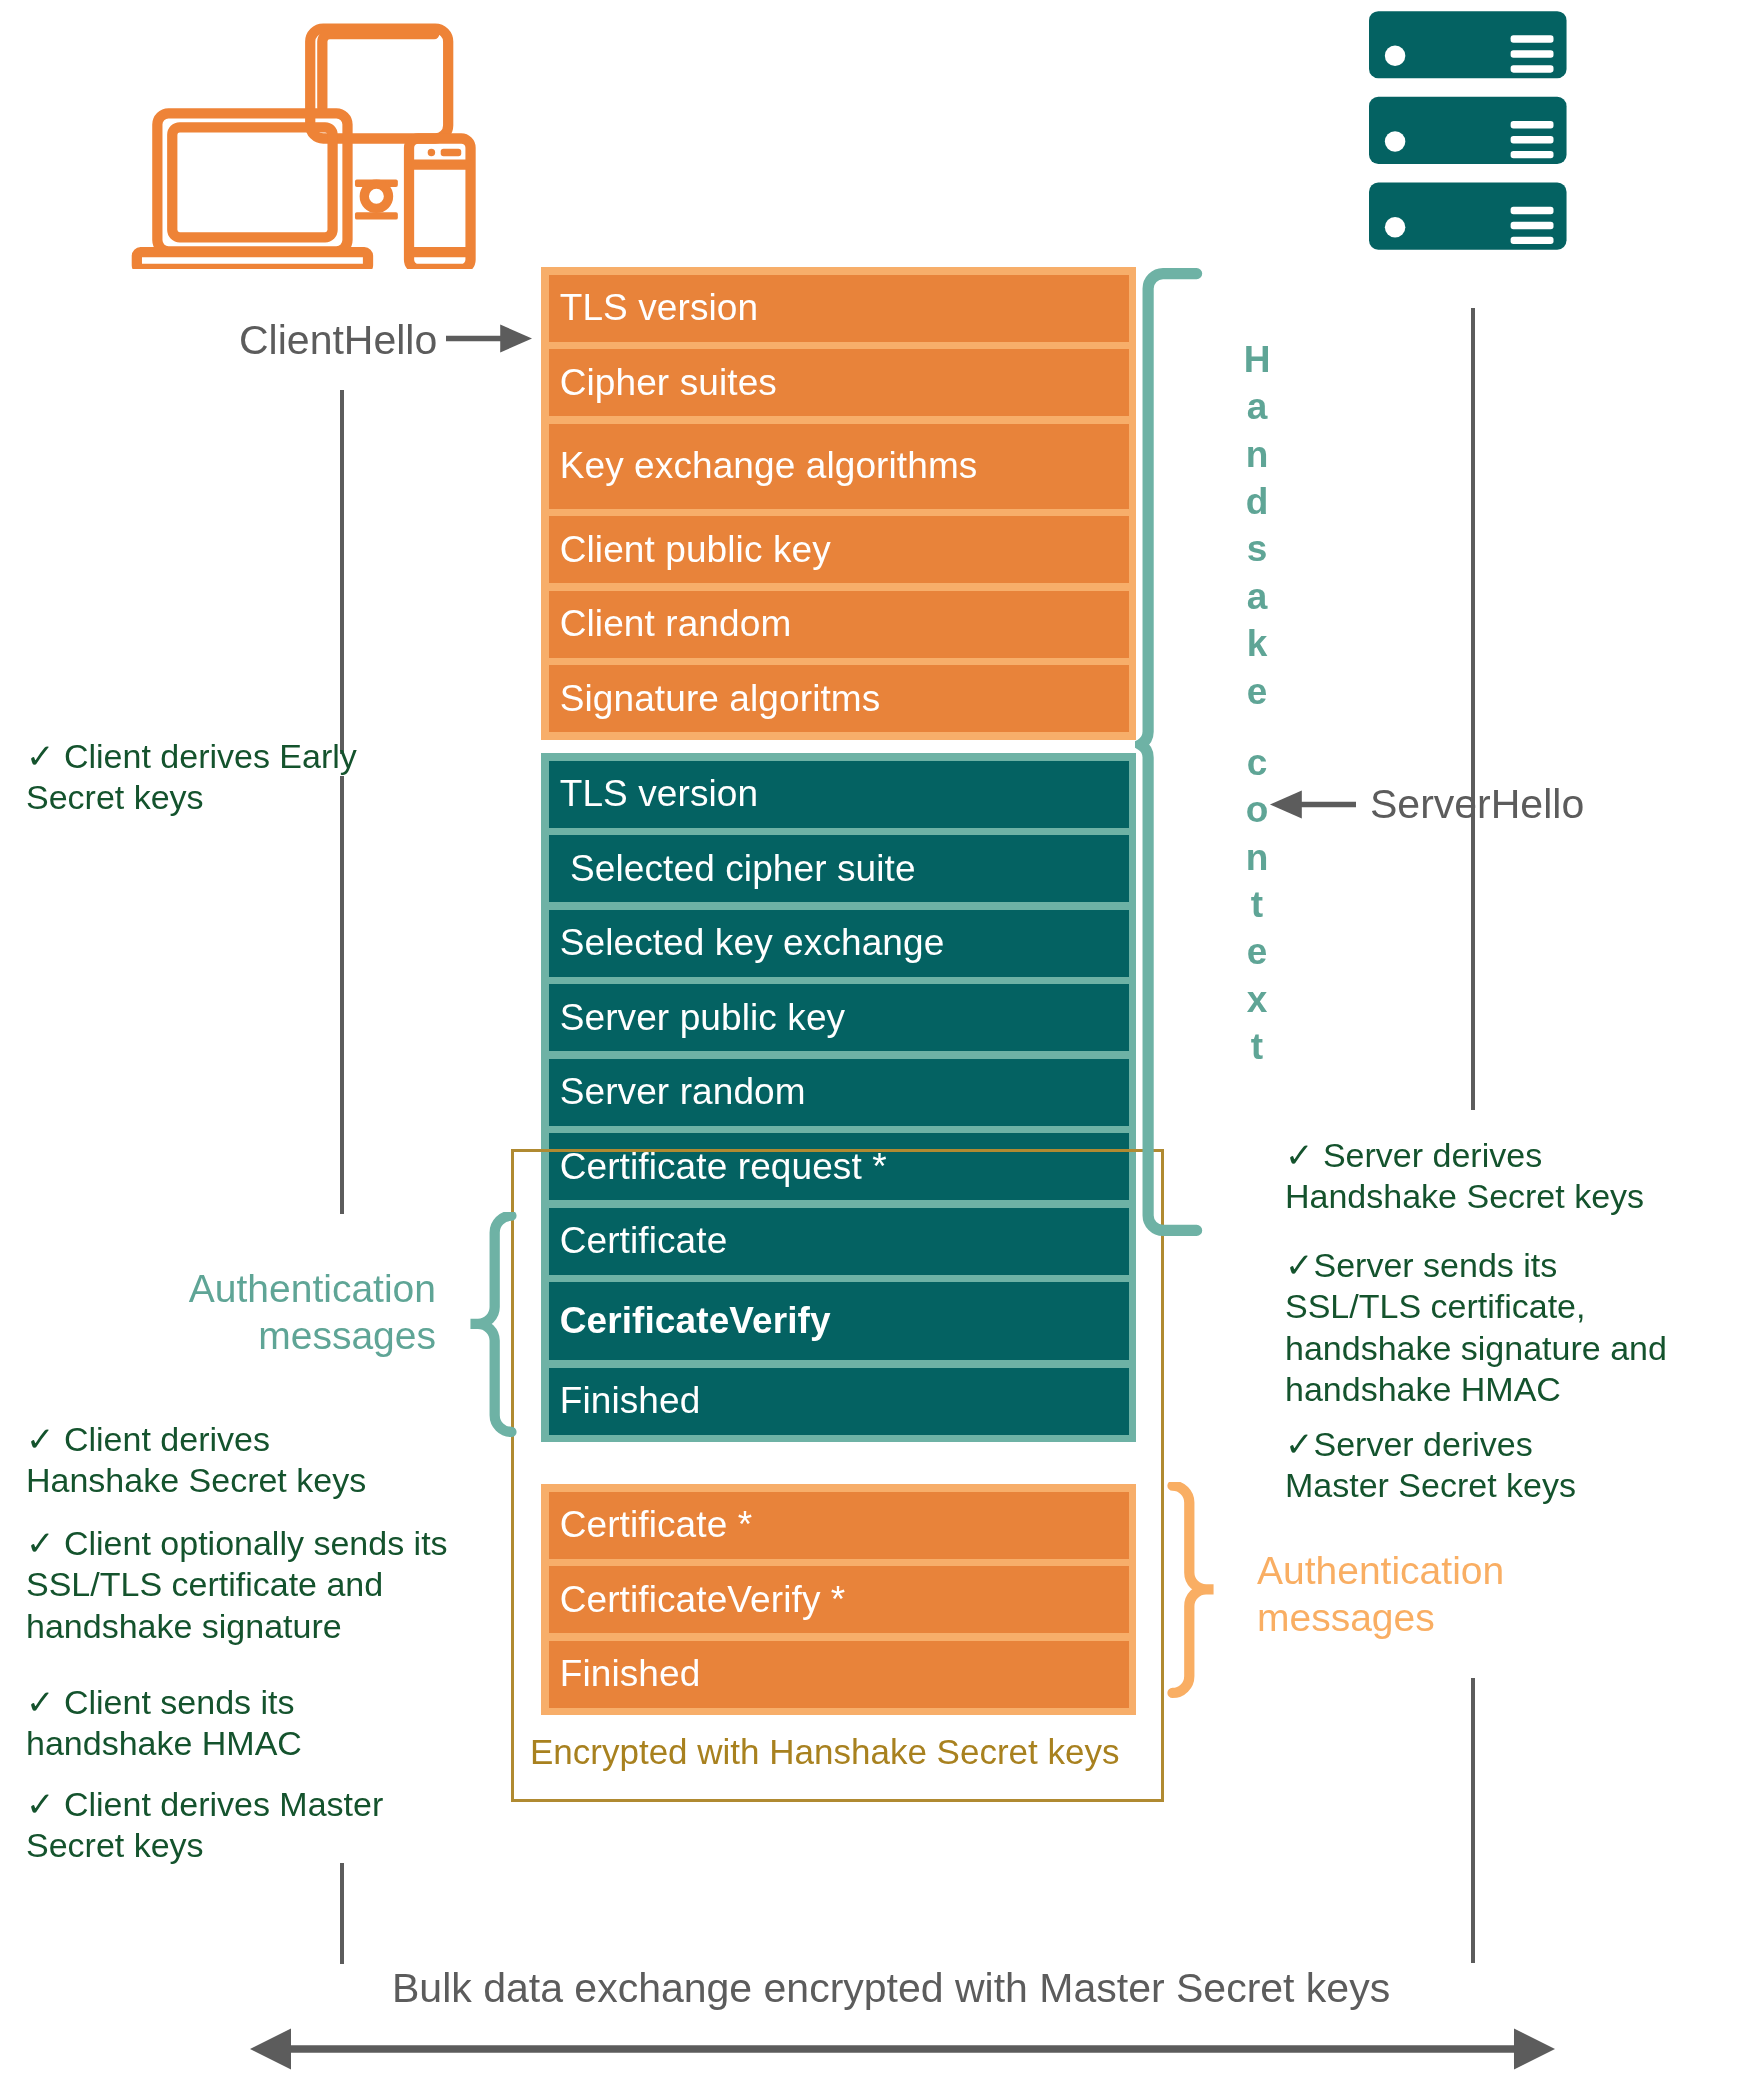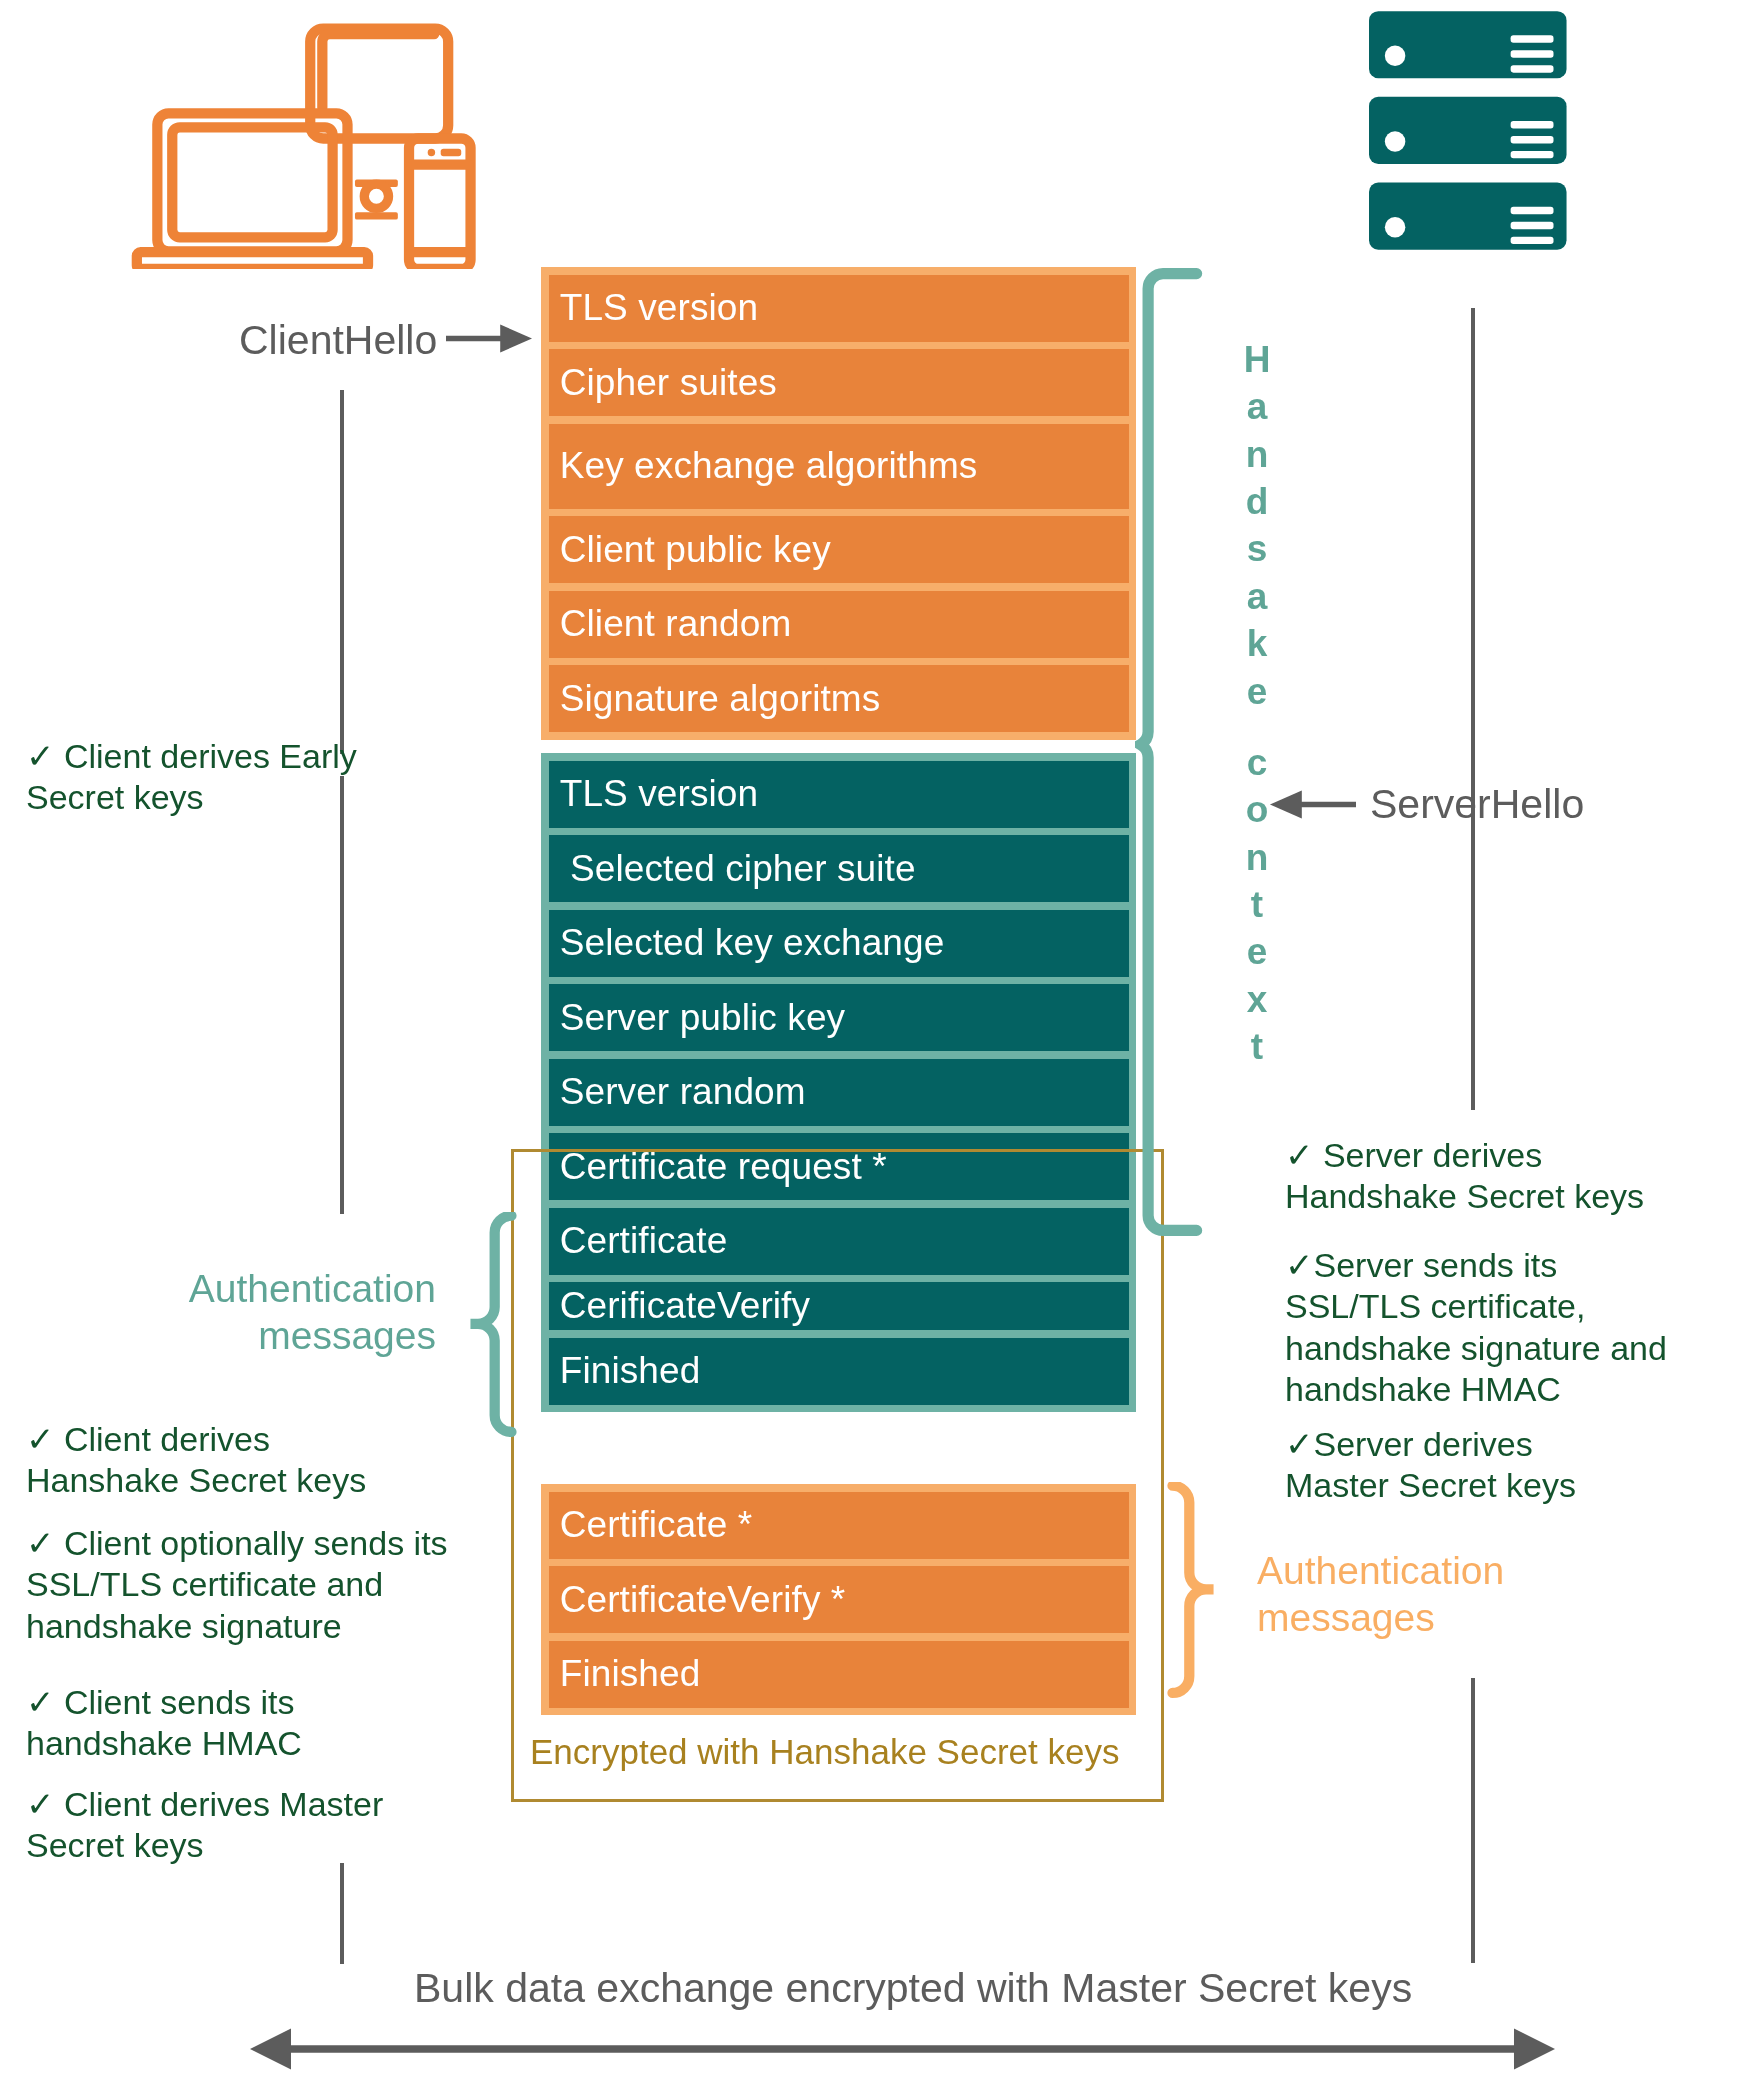--- a/index.html
+++ b/index.html
@@ -138,21 +138,21 @@
     </div>
 
   <div class="msgbox tealbox" id="serverHelloBox" style="left:541px;top:753px;width:595px;">
       <div class="row" style="height: 67px;">TLS version</div>
       <div class="row" style="height: 67px;"> Selected cipher suite</div>
       <div class="row" style="height: 67px;">Selected key exchange</div>
       <div class="row" style="height: 67px;">Server public key</div>
       <div class="row" style="height: 67px;">Server random</div>
       <div class="row" style="height: 67px;">Certificate request *</div>
       <div class="row" style="height: 67px;">Certificate</div>
-      <div class="row" style="height: 48px;">CerificateVerify</div>
+      <div class="row" style="height: 78px; font-weight: bold;">CerificateVerify</div>
       <div class="row" style="height: 67px;">Finished</div>
     </div>
 
   <div class="goldbox" style="left:511px;top:1149px;width:653px;height:653px;"></div>
   <div class="goldlabel" style="left:530px;top:1732px;">Encrypted with Hanshake Secret keys</div>
 
   <div class="msgbox orangebox" id="clientAuthBox" style="left:541px;top:1484px;width:595px;">
       <div class="row" style="height: 67px;">Certificate *</div>
       <div class="row" style="height: 67px;">CertificateVerify *</div>
       <div class="row" style="height: 67px;">Finished</div>
@@ -213,21 +213,21 @@
 
   <div class="note" style="left:1285px;top:1135px;width:438px;">✓ Server derives
 Handshake Secret keys</div>
   <div class="note" style="left:1285px;top:1245px;width:438px;">✓Server sends its
 SSL/TLS certificate,
 handshake signature and
 handshake HMAC</div>
   <div class="note" style="left:1285px;top:1424px;width:438px;">✓Server derives
 Master Secret keys</div>
 
-  <div class="bulktxt" style="left:414px;top:1965px;text-align:right;">Bulk data exchange encrypted with Master Secret keys</div>
+  <div class="bulktxt" style="left:392px;top:1965px;text-align:right;">Bulk data exchange encrypted with Master Secret keys</div>
   <div class="abs" style="left:250px;top:2021px;width:1305px;height:56px;">
     <svg width="1305" height="56" viewBox="0 0 1400 60">
       <line x1="40" y1="30" x2="1360" y2="30" stroke="#5C5C5C" stroke-width="8"></line>
       <polygon points="44,8 0,30 44,52" fill="#5C5C5C"></polygon>
       <polygon points="1356,8 1400,30 1356,52" fill="#5C5C5C"></polygon>
     </svg>
   </div>
 
 </div>
 

